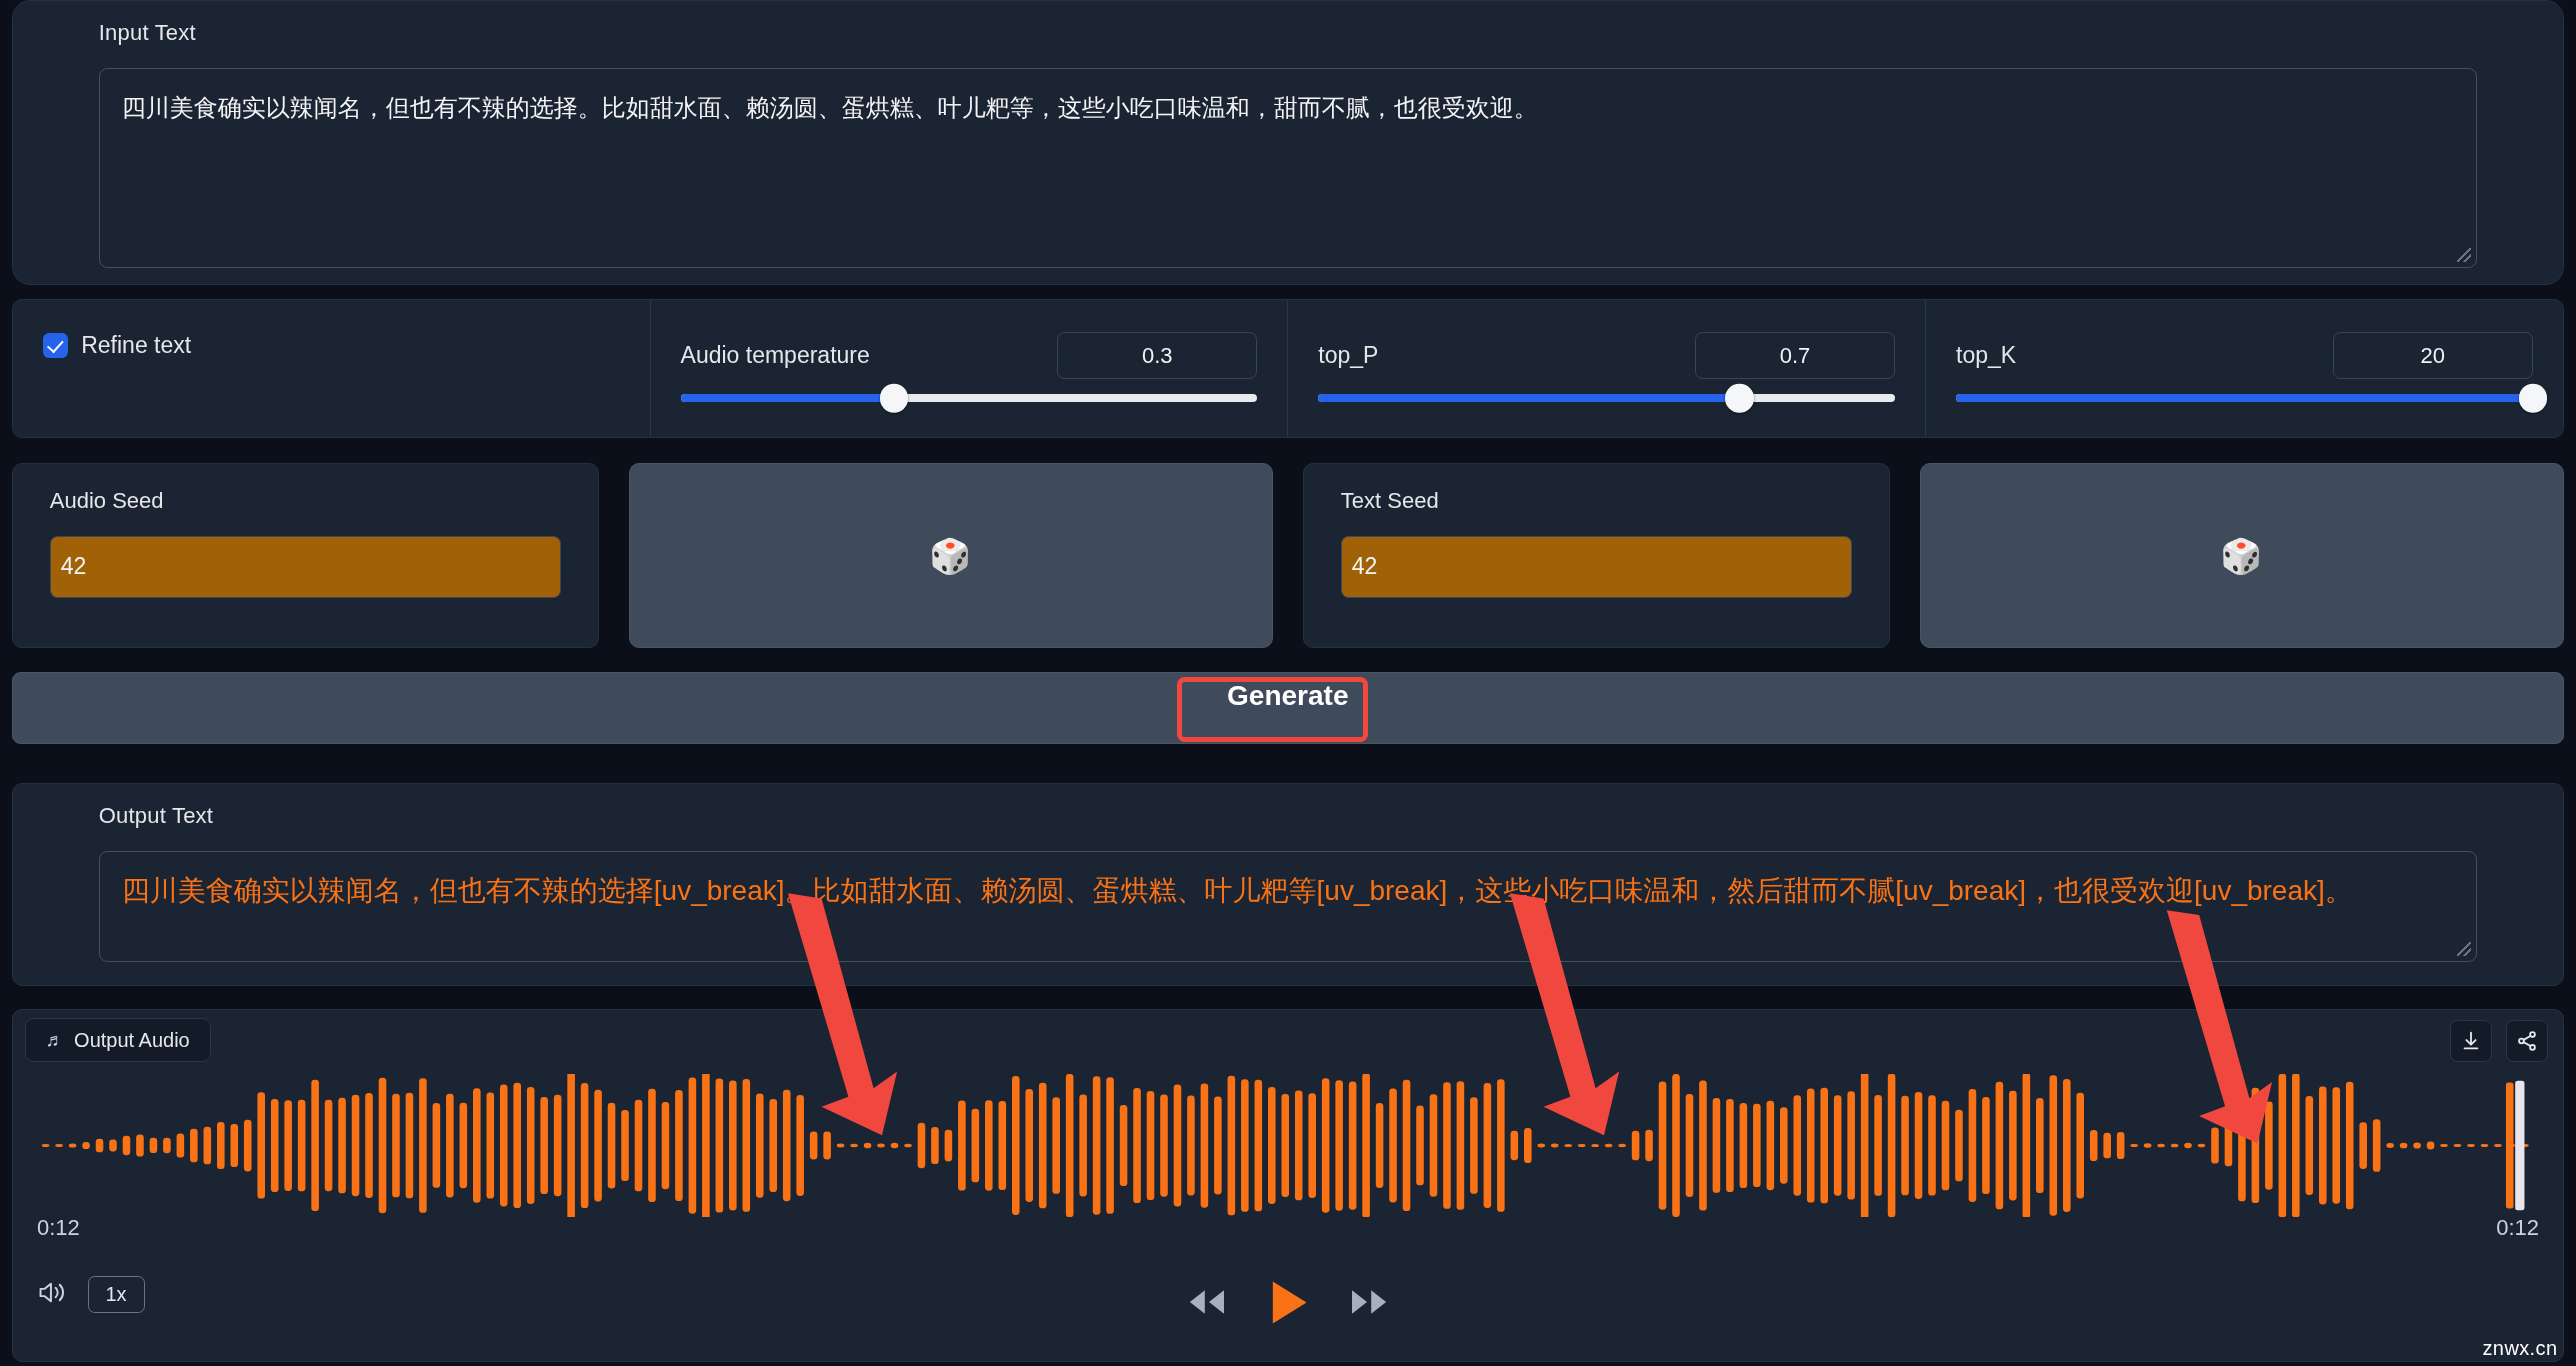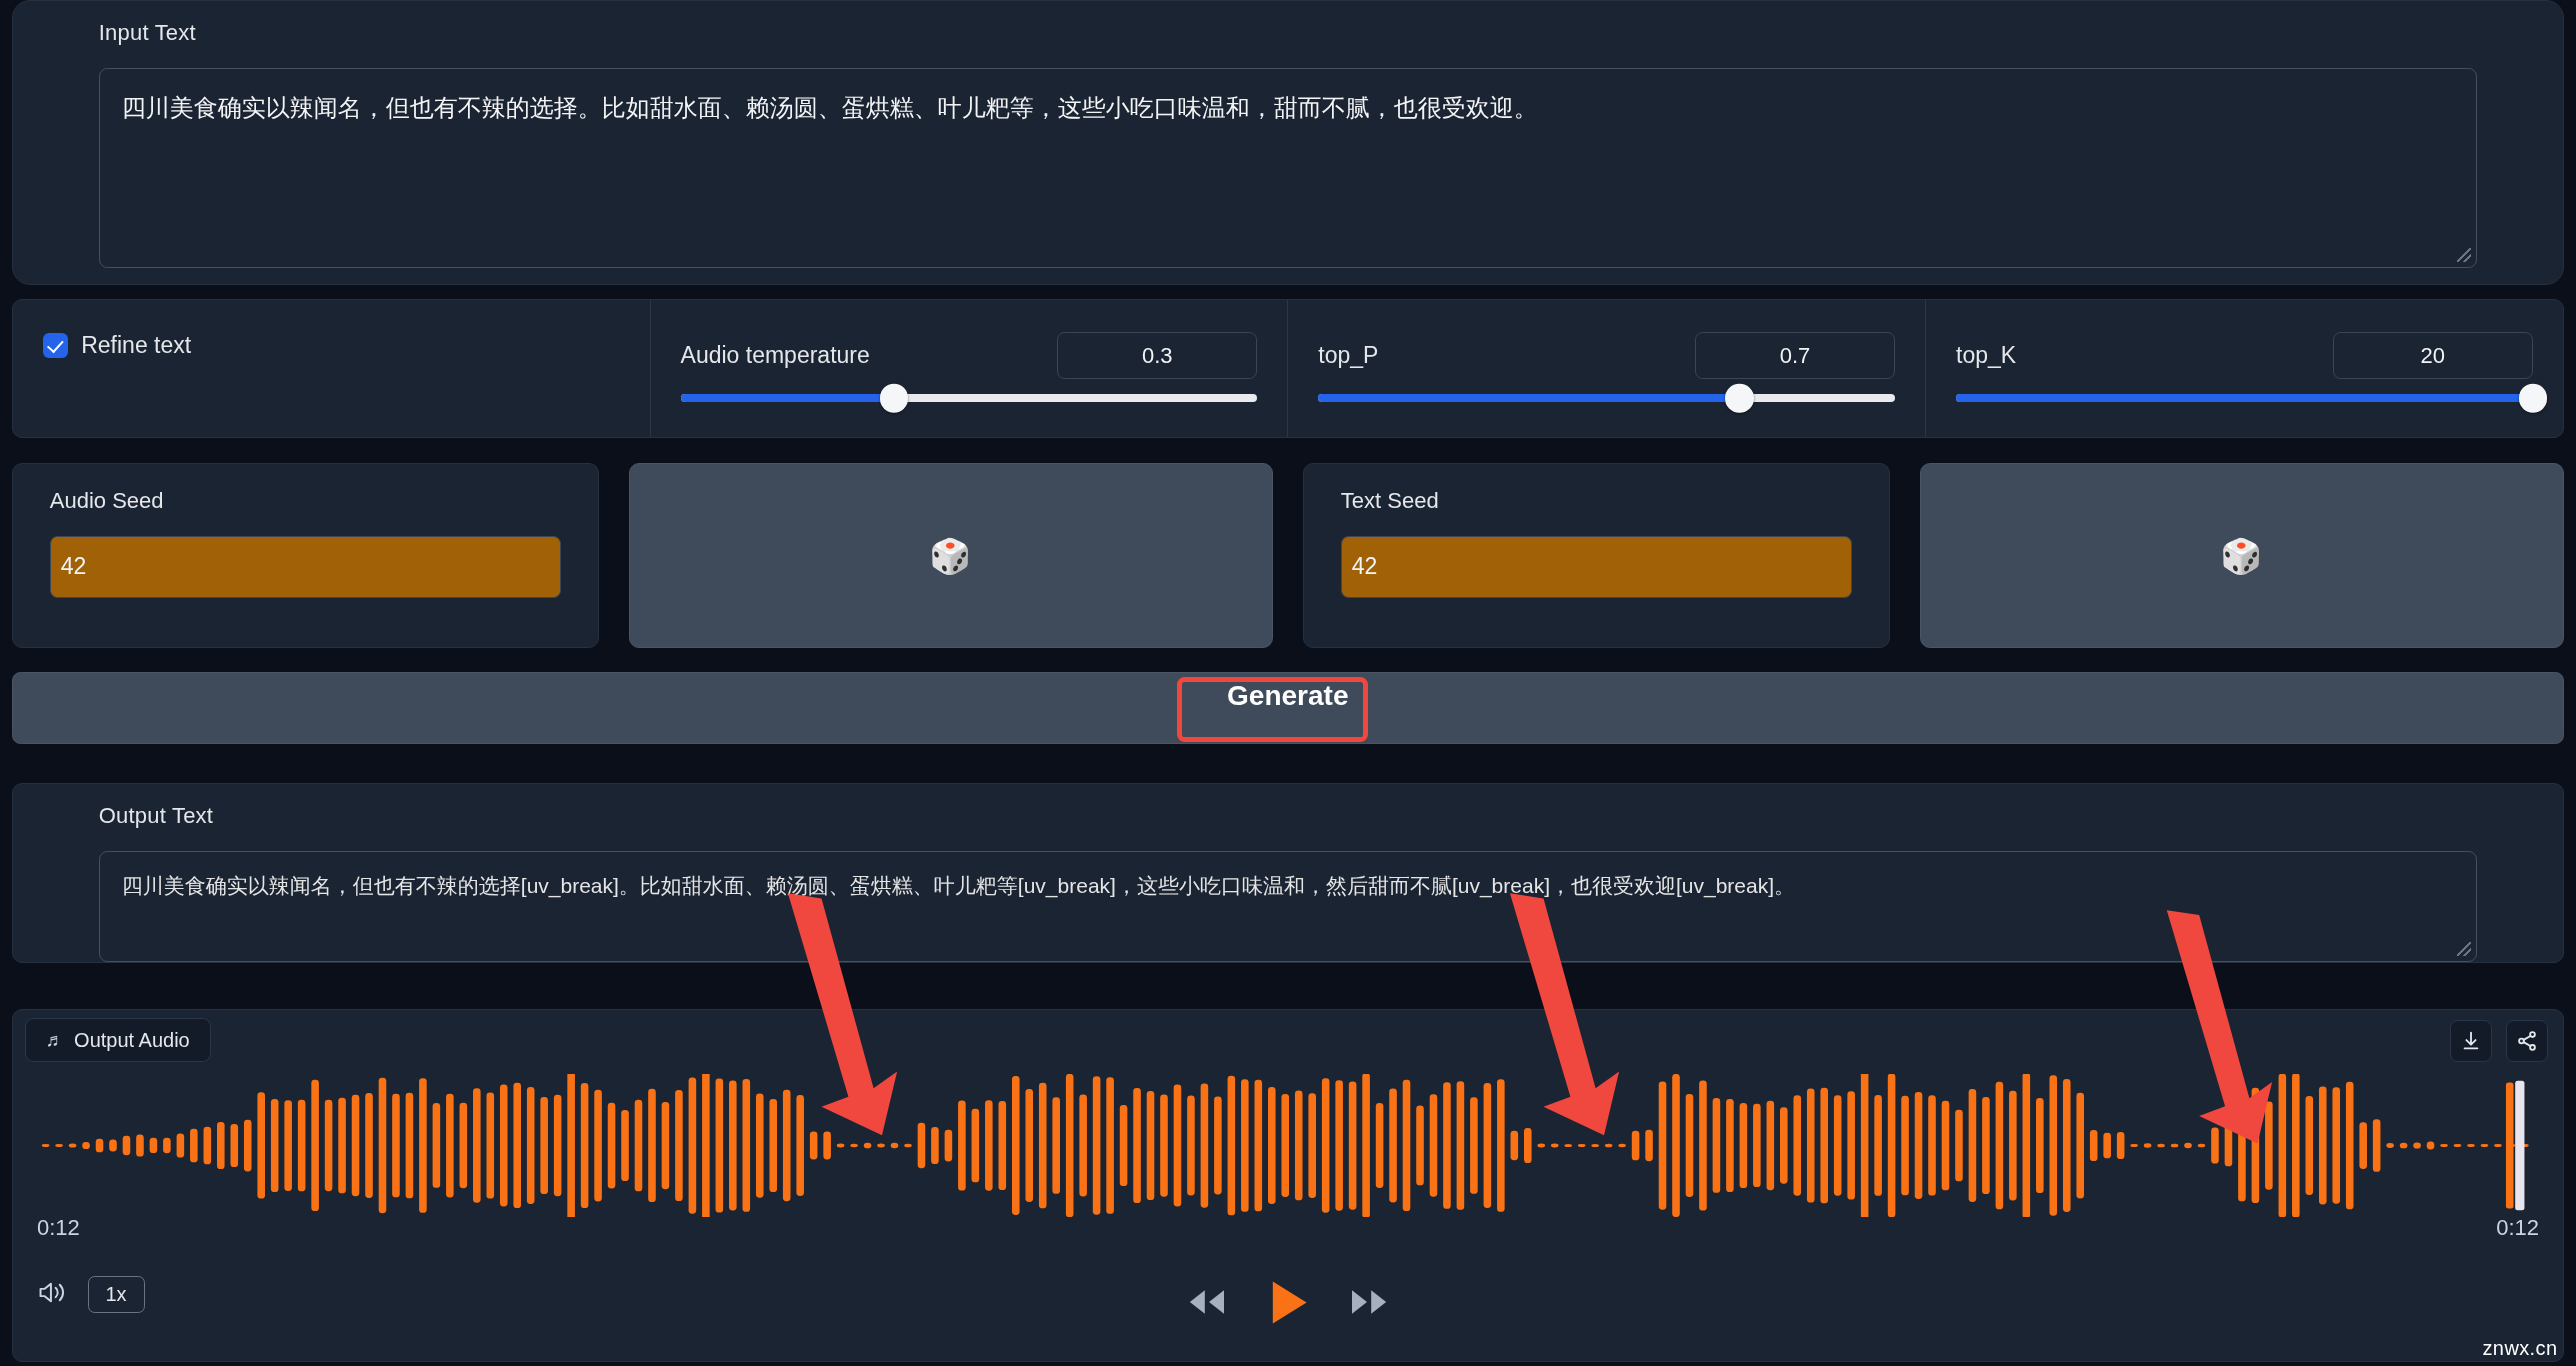--- a/index.html
+++ b/index.html
@@ -185,35 +185,35 @@
     width: 191px; height: 65px;
     border: 5.9px solid #f0483e;
     border-radius: 7.6px;
     pointer-events: none;
   }
 
   
   .output-block {
     position: absolute;
     left: 11.8px; top: 783px;
-    width: 2552px; height: 180px;
+    width: 2552px; height: 203px;
     background: #1b2432;
     border: 0.8px solid #26303f;
     border-radius: 10px;
     padding-top: 18.5px;
   }
   .out-textarea {
     margin: 22px 86px 0 86px;
     height: 111px;
     background: #1b2432;
     border: 0.8px solid #46505f;
     border-radius: 8.4px;
     padding: 17px 22px;
-    color: #e5e5e5;
-    font-size: 21px;
+    color: #f97316;
+    font-size: 28px;
     line-height: 1.58;
     position: relative;
     overflow: hidden;
   }
 
   
   .audio-block {
     position: absolute;
     left: 11.8px; top: 1009px;
     width: 2552px; height: 353px;

